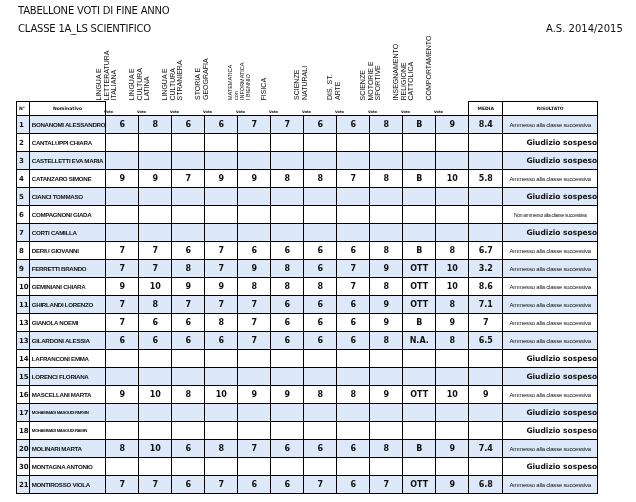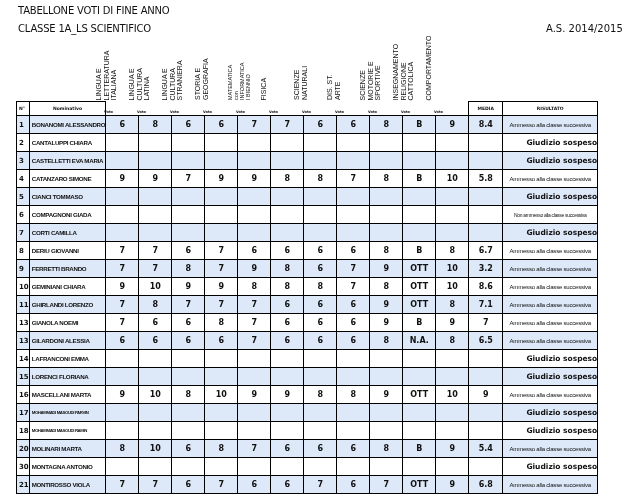--- a/index.html
+++ b/index.html
@@ -432,21 +432,21 @@
         <td>10</td>
         <td>6</td>
         <td>8</td>
         <td>7</td>
         <td>6</td>
         <td>6</td>
         <td>6</td>
         <td>8</td>
         <td>B</td>
         <td>9</td>
-        <td>5.4</td>
+        <td>7.4</td>
         <td class="res">Ammesso alla classe successiva</td>
       </tr>
       <tr>
         <td class="num">30</td>
         <td class="name">MONTAGNA ANTONIO</td>
         <td></td>
         <td></td>
         <td></td>
         <td></td>
         <td></td>

